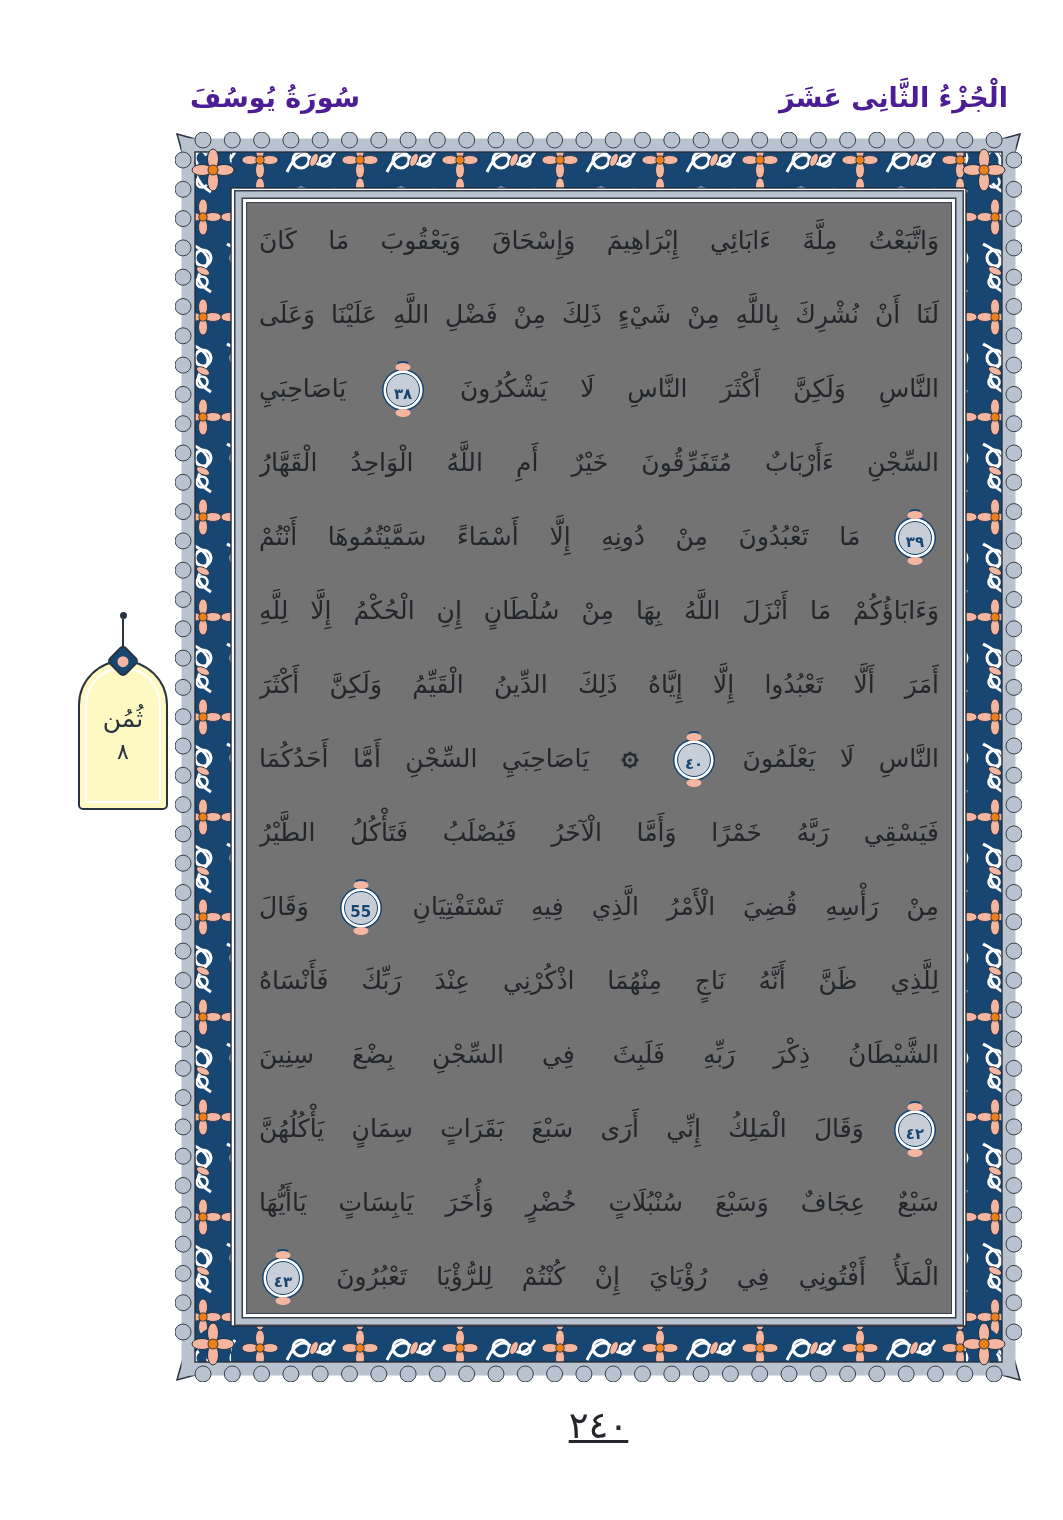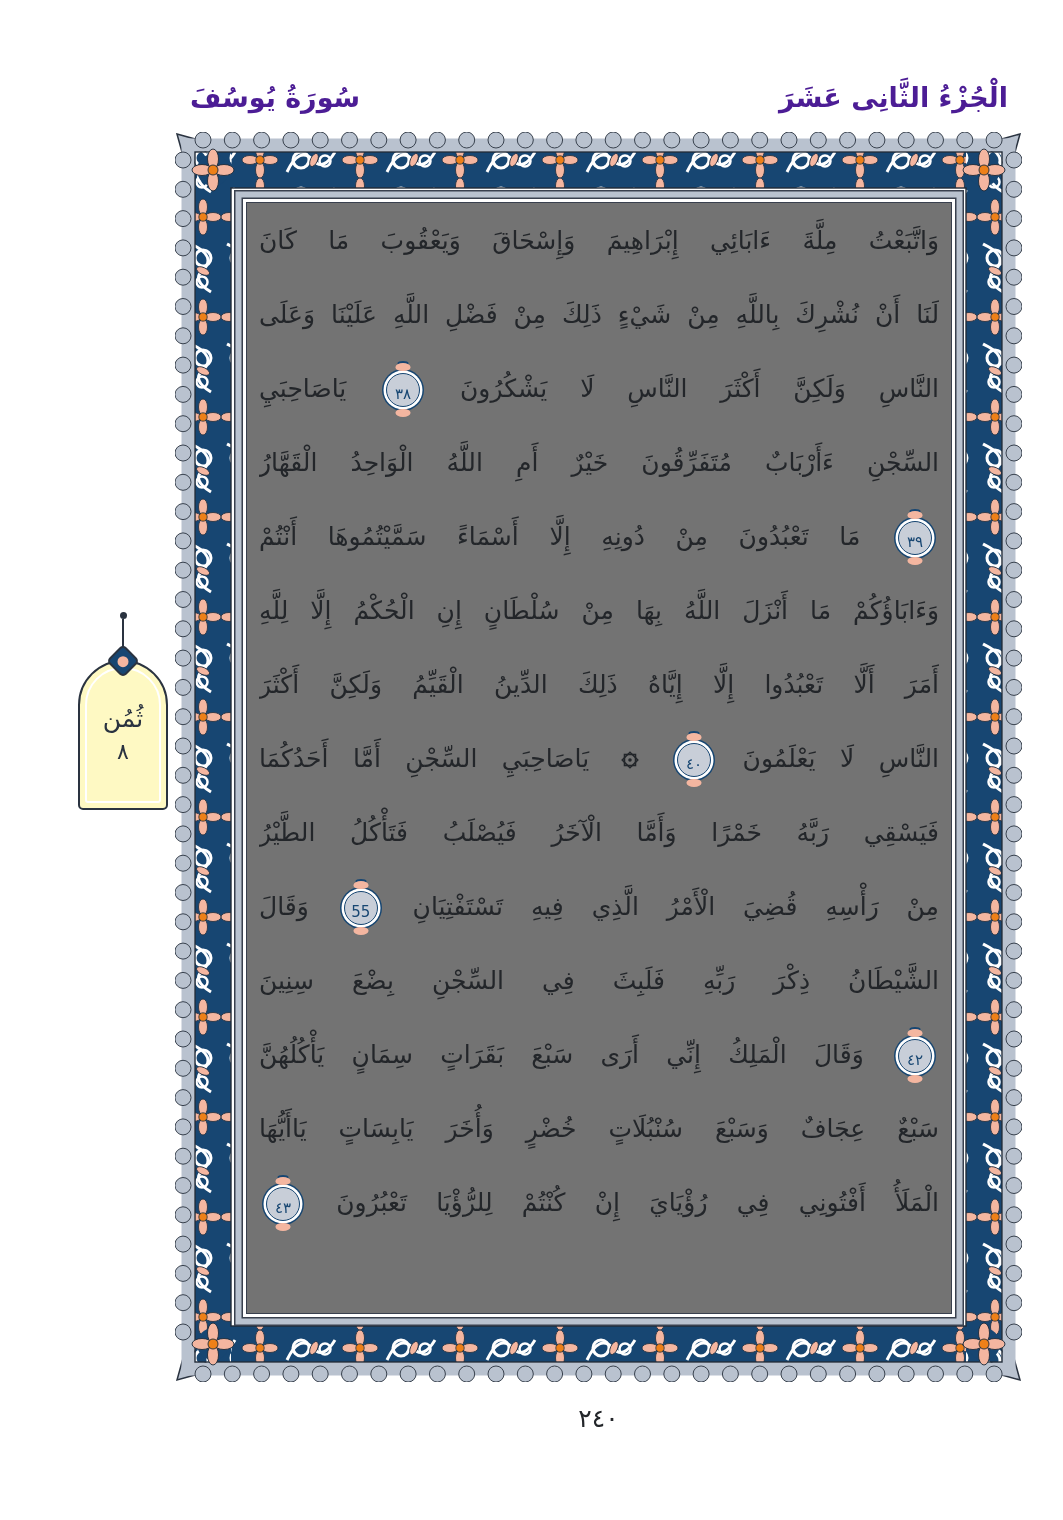--- a/index.html
+++ b/index.html
@@ -46,21 +46,21 @@
   }
   .medallion::before{
     content:''; position:absolute; top:-11px; left:50%; transform:translateX(-50%);
     width:15px; height:8px; background:#f4b6a0; border-radius:50% 50% 45% 45%;
     box-shadow:0 -4px 0 -2px #174672;
   }
   .medallion::after{
     content:''; position:absolute; bottom:-11px; left:50%; transform:translateX(-50%);
     width:15px; height:8px; background:#f4b6a0; border-radius:45% 45% 50% 50%;
   }
-  .mnum{ font-size:15px; color:#174672; font-weight:normal; }
+  .mnum{ font-size:15px; color:#174672; font-weight:bold; }
   
   .hizb{ display:inline-block; vertical-align:middle; margin:0 5px; }
   .hizb svg{ display:block; }
   
   .thumn{
     position:absolute; left:74px; top:612px; width:98px; text-align:center;
   }
   .stem-dot{ width:7px;height:7px;border-radius:50%;background:#2a3340;margin:0 auto; }
   .stem{ width:2.5px;height:30px;background:#2a3340;margin:0 auto; }
   .finial{
@@ -76,21 +76,21 @@
   }
   .arch-inner{
     position:absolute; inset:5px; border:2.5px solid #ffffff;
     border-radius:39px 39px 3px 3px;
   }
   .arch-label{ position:relative; margin-top:42px; font-size:25px; color:#2a3340; }
   .arch-num{ position:relative; margin-top:6px; font-size:22px; color:#2a3340; }
   
   .page-num{
     position:absolute; top:1404px; left:185px; width:827px;
-    text-align:center; font-size:25px; color:#23262a;
+    text-align:center; font-size:37px; color:#23262a;text-decoration:underline;
   }
 </style>
 </head>
 <body>
 
 <div class="page">
 
   <div class="hdr hdr-juz">الْجُزْءُ الثَّانِى عَشَرَ</div>
   <div class="hdr hdr-surah">سُورَةُ يُوسُفَ</div>
 
@@ -308,20 +308,21 @@
         <div class="q-line"><span class="medallion"><span class="mnum">٣٩</span></span> <span class="ayah">مَا تَعْبُدُونَ مِنْ دُونِهِ إِلَّا أَسْمَاءً سَمَّيْتُمُوهَا أَنْتُمْ</span> </div>
         <div class="q-line"><span class="ayah">وَءَابَاؤُكُمْ مَا أَنْزَلَ اللَّهُ بِهَا مِنْ سُلْطَانٍ إِنِ الْحُكْمُ إِلَّا لِلَّهِ</span> </div>
         <div class="q-line"><span class="ayah">أَمَرَ أَلَّا تَعْبُدُوا إِلَّا إِيَّاهُ ذَلِكَ الدِّينُ الْقَيِّمُ وَلَكِنَّ أَكْثَرَ</span> </div>
         <div class="q-line"><span class="ayah">النَّاسِ لَا يَعْلَمُونَ</span> <span class="medallion"><span class="mnum">٤٠</span></span> <span class="hizb"><svg width="22" height="22" viewBox="0 0 20 20">
               <rect x="5" y="5" width="10" height="10" fill="none" stroke="#23262a" stroke-width="1.4"></rect>
               <rect x="5" y="5" width="10" height="10" transform="rotate(45 10 10)" fill="none" stroke="#23262a" stroke-width="1.4"></rect>
               <circle cx="10" cy="10" r="1.6" fill="#23262a"></circle>
             </svg></span> <span class="ayah">يَاصَاحِبَيِ السِّجْنِ أَمَّا أَحَدُكُمَا</span> </div>
         <div class="q-line"><span class="ayah">فَيَسْقِي رَبَّهُ خَمْرًا وَأَمَّا الْآخَرُ فَيُصْلَبُ فَتَأْكُلُ الطَّيْرُ</span> </div>
         <div class="q-line"><span class="ayah">مِنْ رَأْسِهِ قُضِيَ الْأَمْرُ الَّذِي فِيهِ تَسْتَفْتِيَانِ</span> <span class="medallion"><span class="mnum">55</span></span> <span class="ayah">وَقَالَ</span> </div>
+        <div class="q-line"><span class="ayah">لِلَّذِي ظَنَّ أَنَّهُ نَاجٍ مِنْهُمَا اذْكُرْنِي عِنْدَ رَبِّكَ فَأَنْسَاهُ</span> </div>
         <div class="q-line"><span class="ayah">الشَّيْطَانُ ذِكْرَ رَبِّهِ فَلَبِثَ فِي السِّجْنِ بِضْعَ سِنِينَ</span> </div>
         <div class="q-line"><span class="medallion"><span class="mnum">٤٢</span></span> <span class="ayah">وَقَالَ الْمَلِكُ إِنِّي أَرَى سَبْعَ بَقَرَاتٍ سِمَانٍ يَأْكُلُهُنَّ</span> </div>
         <div class="q-line"><span class="ayah">سَبْعٌ عِجَافٌ وَسَبْعَ سُنْبُلَاتٍ خُضْرٍ وَأُخَرَ يَابِسَاتٍ يَاأَيُّهَا</span> </div>
         <div class="q-line"><span class="ayah">الْمَلَأُ أَفْتُونِي فِي رُؤْيَايَ إِنْ كُنْتُمْ لِلرُّؤْيَا تَعْبُرُونَ</span> <span class="medallion"><span class="mnum">٤٣</span></span> </div>
       </div>
   </div>
 
   <div class="thumn">
     <div class="stem-dot"></div>
     <div class="stem"></div>

